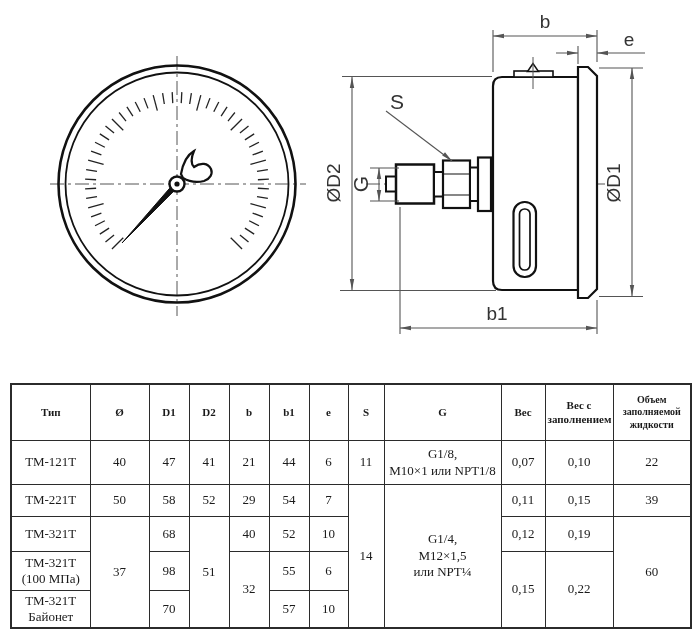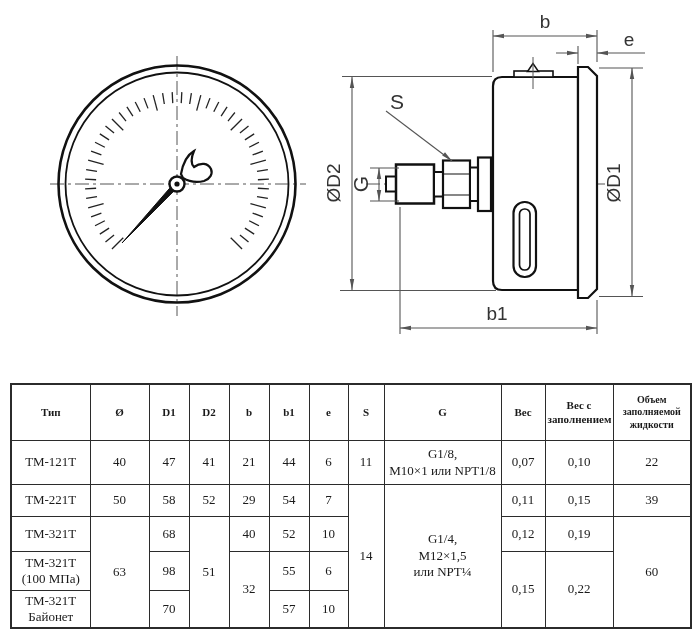--- a/index.html
+++ b/index.html
@@ -221,21 +221,21 @@
             <td rowspan="4">14</td>
             <td rowspan="4">G1/4,
 М12×1,5
 или NPT¼</td>
             <td>0,11</td>
             <td>0,15</td>
             <td>39</td>
           </tr>
           <tr>
             <td>ТМ-321Т</td>
-            <td rowspan="3">63</td>
+            <td rowspan="3">37</td>
             <td>68</td>
             <td rowspan="3">51</td>
             <td>40</td>
             <td>52</td>
             <td>10</td>
             <td>0,12</td>
             <td>0,19</td>
             <td rowspan="3">60</td>
           </tr>
           <tr>

